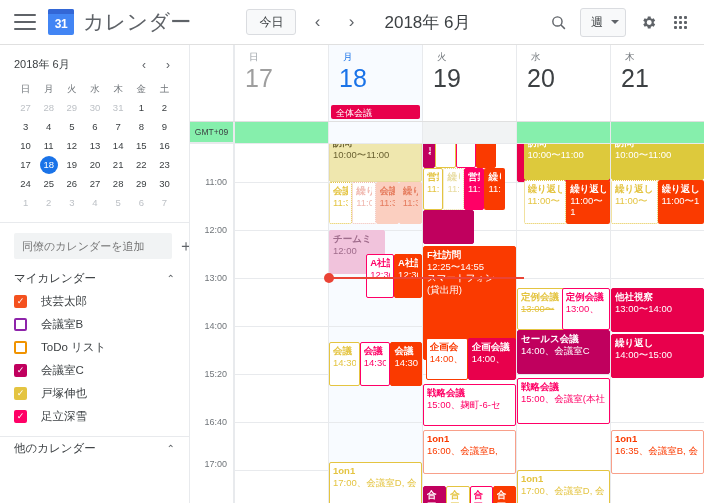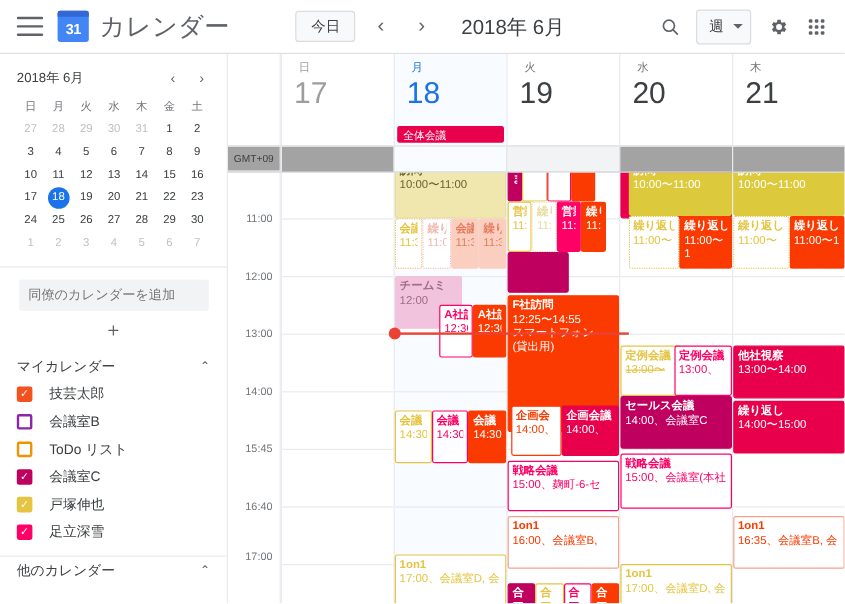--- a/index.html
+++ b/index.html
@@ -82,21 +82,21 @@
   table.mini th { font-size: 9.5px; font-weight: 400; color: #70757a;
     height: 18px; width: 23px; text-align: center; padding: 0; }
   table.mini td { font-size: 9.5px; color: #3c4043; height: 19px; width: 23px;
     text-align: center; padding: 0; cursor: pointer; font-weight: 500; }
   table.mini td.muted { color: #bdc1c6; font-weight: 400; }
   table.mini td.sel span { display: inline-flex; align-items: center; justify-content: center;
     width: 18px; height: 18px; border-radius: 50%; background: #1a73e8; color: #fff; }
 
   .sb-divider { height: 1px; background: #e8eaed; margin: 6px 0 0 0; }
 
-  .add-cal-row { display: flex; align-items: center; padding: 10px 14px 8px 14px; gap: 6px; flex-direction: column; }
+  .add-cal-row { display: flex; align-items: center; padding: 10px 14px 8px 14px; gap: 6px; }
   .add-cal-input { flex: 1; background: #f1f3f4; border: none; border-radius: 2px;
     font-size: 11px; color: #5f6368; padding: 7px 8px; outline: none;
     font-family: "Liberation Sans", sans-serif; }
   .add-cal-plus { color: #5f6368; font-size: 16px; cursor: pointer; width: 16px; text-align: center; }
 
   .sec-head { display: flex; align-items: center; justify-content: space-between;
     padding: 4px 14px 4px 14px; cursor: pointer; }
   .sec-head .t { font-size: 11.5px; color: #3c4043; }
   .chevron-up { font-size: 10px; color: #5f6368; }
 
@@ -121,21 +121,21 @@
   .dh-dow { font-size: 9.5px; color: #70757a; margin-left: 14px; line-height: 12px; }
   .dh-dow.today { color: #1a73e8; }
   .dh-dow.past { color: #9aa0a6; }
   .dh-num { font-size: 25px; color: #3c4043; margin-left: 10px; line-height: 30px; font-weight: 400; }
   .dh-num.today { color: #1a73e8; }
   .dh-num.past { color: #9e9e9e; }
   .allday-evt { position: absolute; left: 2px; right: 2px; bottom: 2px;
     height: 14px; border-radius: 2px; font-size: 9px; color: #fff;
     padding: 2px 5px; overflow: hidden; white-space: nowrap; cursor: pointer; }
 
-  .tzrow { display: flex; height: 22px; border-bottom: 1px solid #e8eaed; background: #a3a3a3; }
+  .tzrow { display: flex; height: 22px; border-bottom: 1px solid #e8eaed; background: #86efac; }
   .tz-label { width: 44px; flex: none; font-size: 8.5px; color: #3c4043;
     display: flex; align-items: center; justify-content: center;
     border: 1px solid #e8eaed; border-top: none; border-left: none; }
   .tz-col { width: 94px; flex: none; border-left: 1px solid #e8eaed; }
   .tz-col.today { background: #f8fbff; }
   .tz-col.shade { background: #f1f3f4; }
 
   .scroll { position: relative; height: 359px; overflow: hidden; }
   .grid { position: relative; display: flex; height: 700px; }
   .g-gutter { width: 44px; flex: none; position: relative; border-right: 1px solid #e8eaed; }
@@ -372,21 +372,21 @@
           <div class="tz-col"></div>
           <div class="tz-col"></div>
         </div>
       <div class="scroll">
         <div class="grid" id="grid">
             <div class="g-gutter">
               <div class="hourlabel" style="top: 38px;">11:00</div>
               <div class="hourlabel" style="top: 86px;">12:00</div>
               <div class="hourlabel" style="top: 134px;">13:00</div>
               <div class="hourlabel" style="top: 182px;">14:00</div>
-              <div class="hourlabel" style="top: 230px;">15:45</div>
+              <div class="hourlabel" style="top: 230px;">15:20</div>
               <div class="hourlabel" style="top: 278px;">16:40</div>
               <div class="hourlabel" style="top: 320px;">17:00</div>
             </div>
             <div class="g-col">
               <div class="hourline" style="top: 38px;"></div>
               <div class="hourline" style="top: 86px;"></div>
               <div class="hourline" style="top: 134px;"></div>
               <div class="hourline" style="top: 182px;"></div>
               <div class="hourline" style="top: 230px;"></div>
               <div class="hourline" style="top: 278px;"></div>

